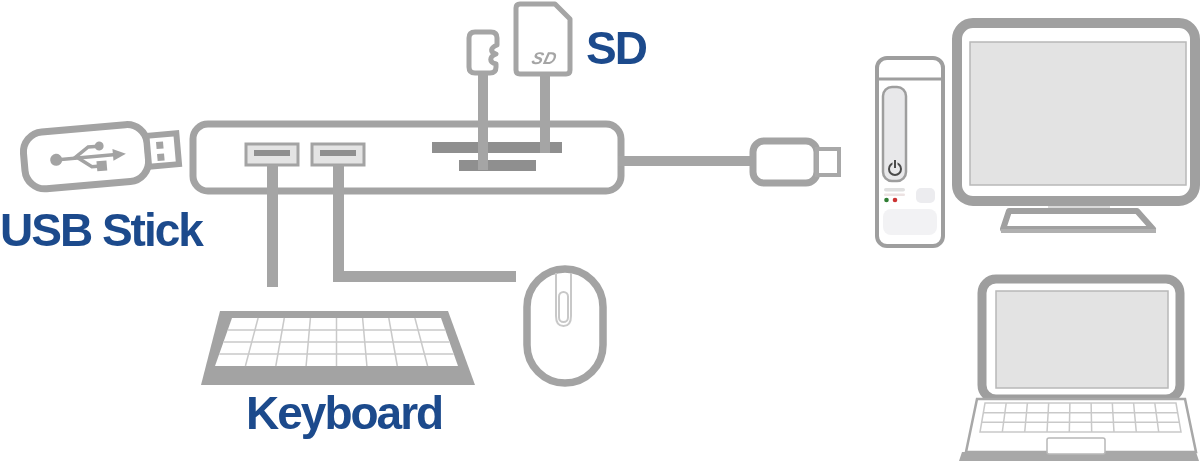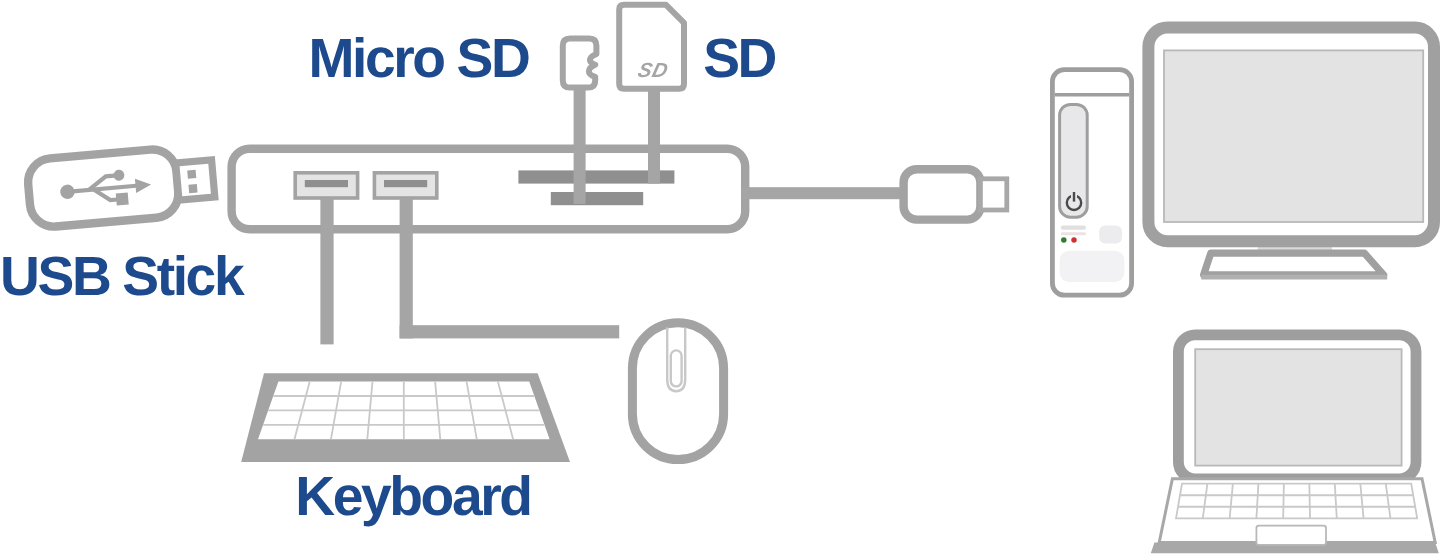--- a/index.html
+++ b/index.html
@@ -157,18 +157,17 @@
       </g>
     </g>
 
     <g>
       <rect x="527" y="269" width="76" height="114" rx="38" fill="#ffffff" stroke="#a3a3a3" stroke-width="7.5"></rect>
       <path d="M556,273 L556,316 Q556,326 563.5,326 Q571,326 571,316 L571,273" fill="none" stroke="#c8c8c8" stroke-width="2"></path>
       <rect x="559" y="292" width="9" height="30" rx="4.5" fill="#ffffff" stroke="#c8c8c8" stroke-width="2"></rect>
     </g>
   </svg>
 
-  <div class="label" style="left:257px;top:25px;">Micro SD</div>
   <div class="label" style="left:586px;top:25px;">SD</div>
   <div class="label" style="left:0px;top:207px;">USB Stick</div>
   <div class="label" style="left:246px;top:390px;">Keyboard</div>
 
 </div>
 
 </body></html>

